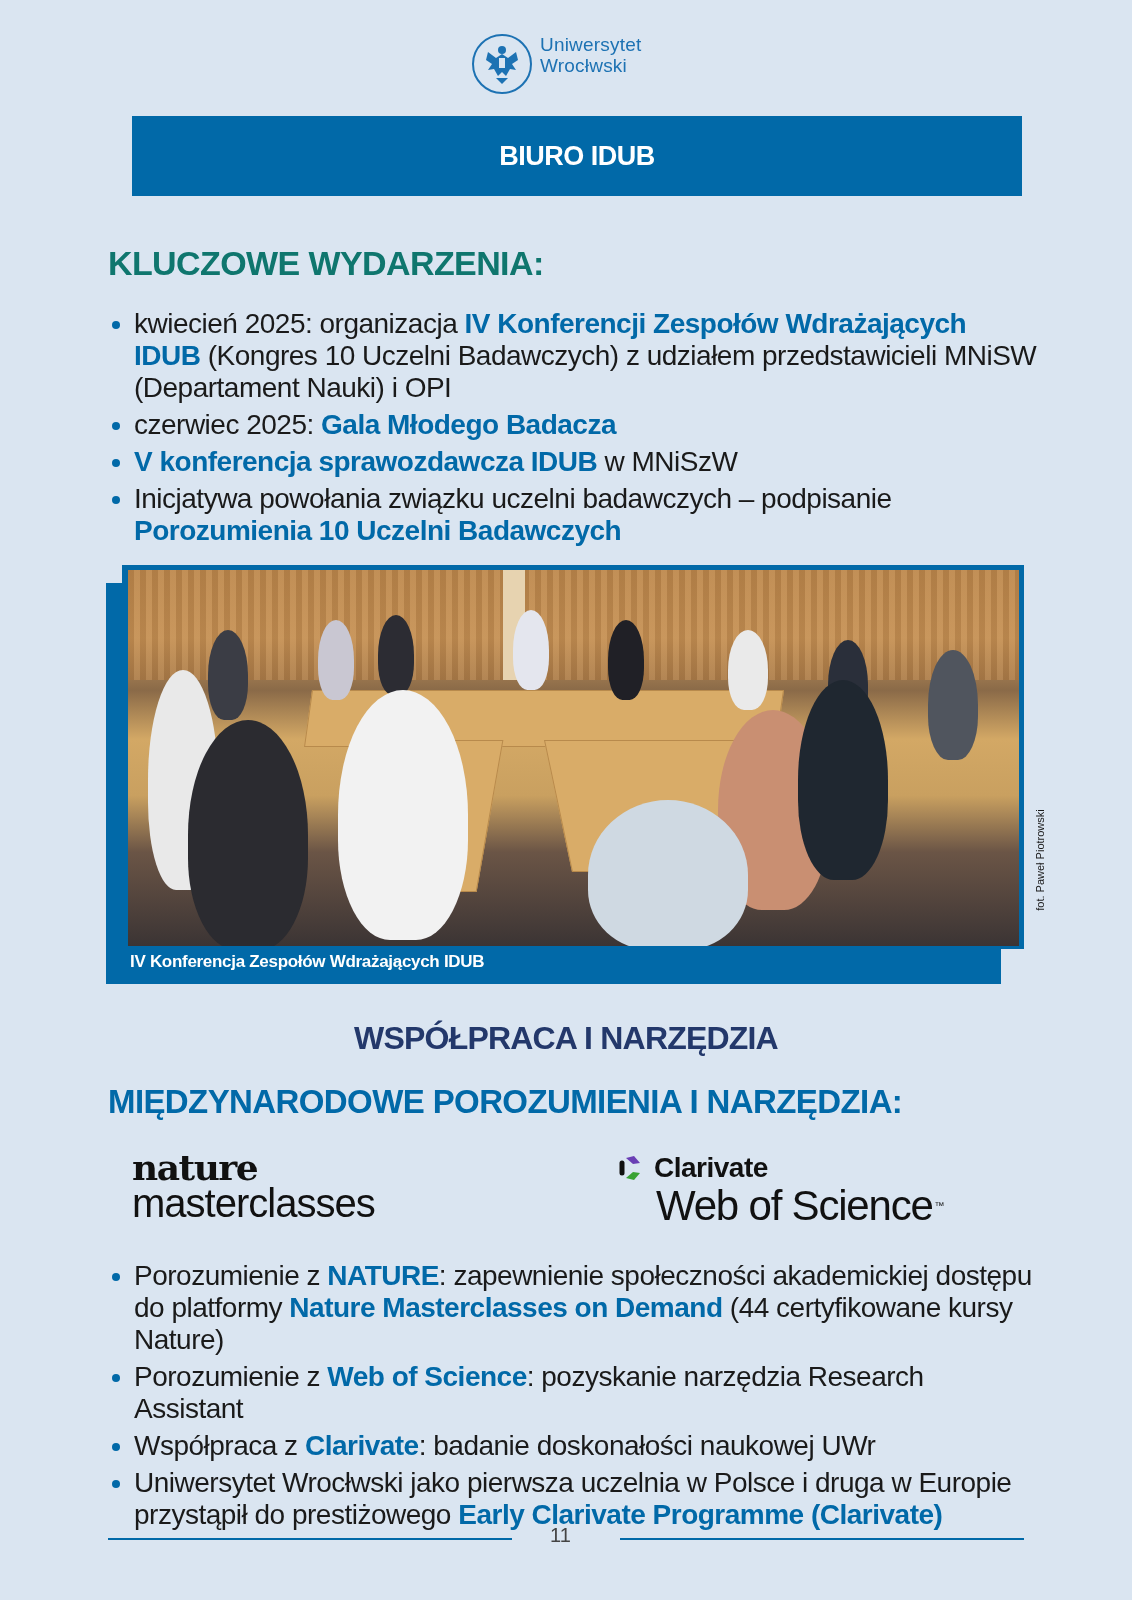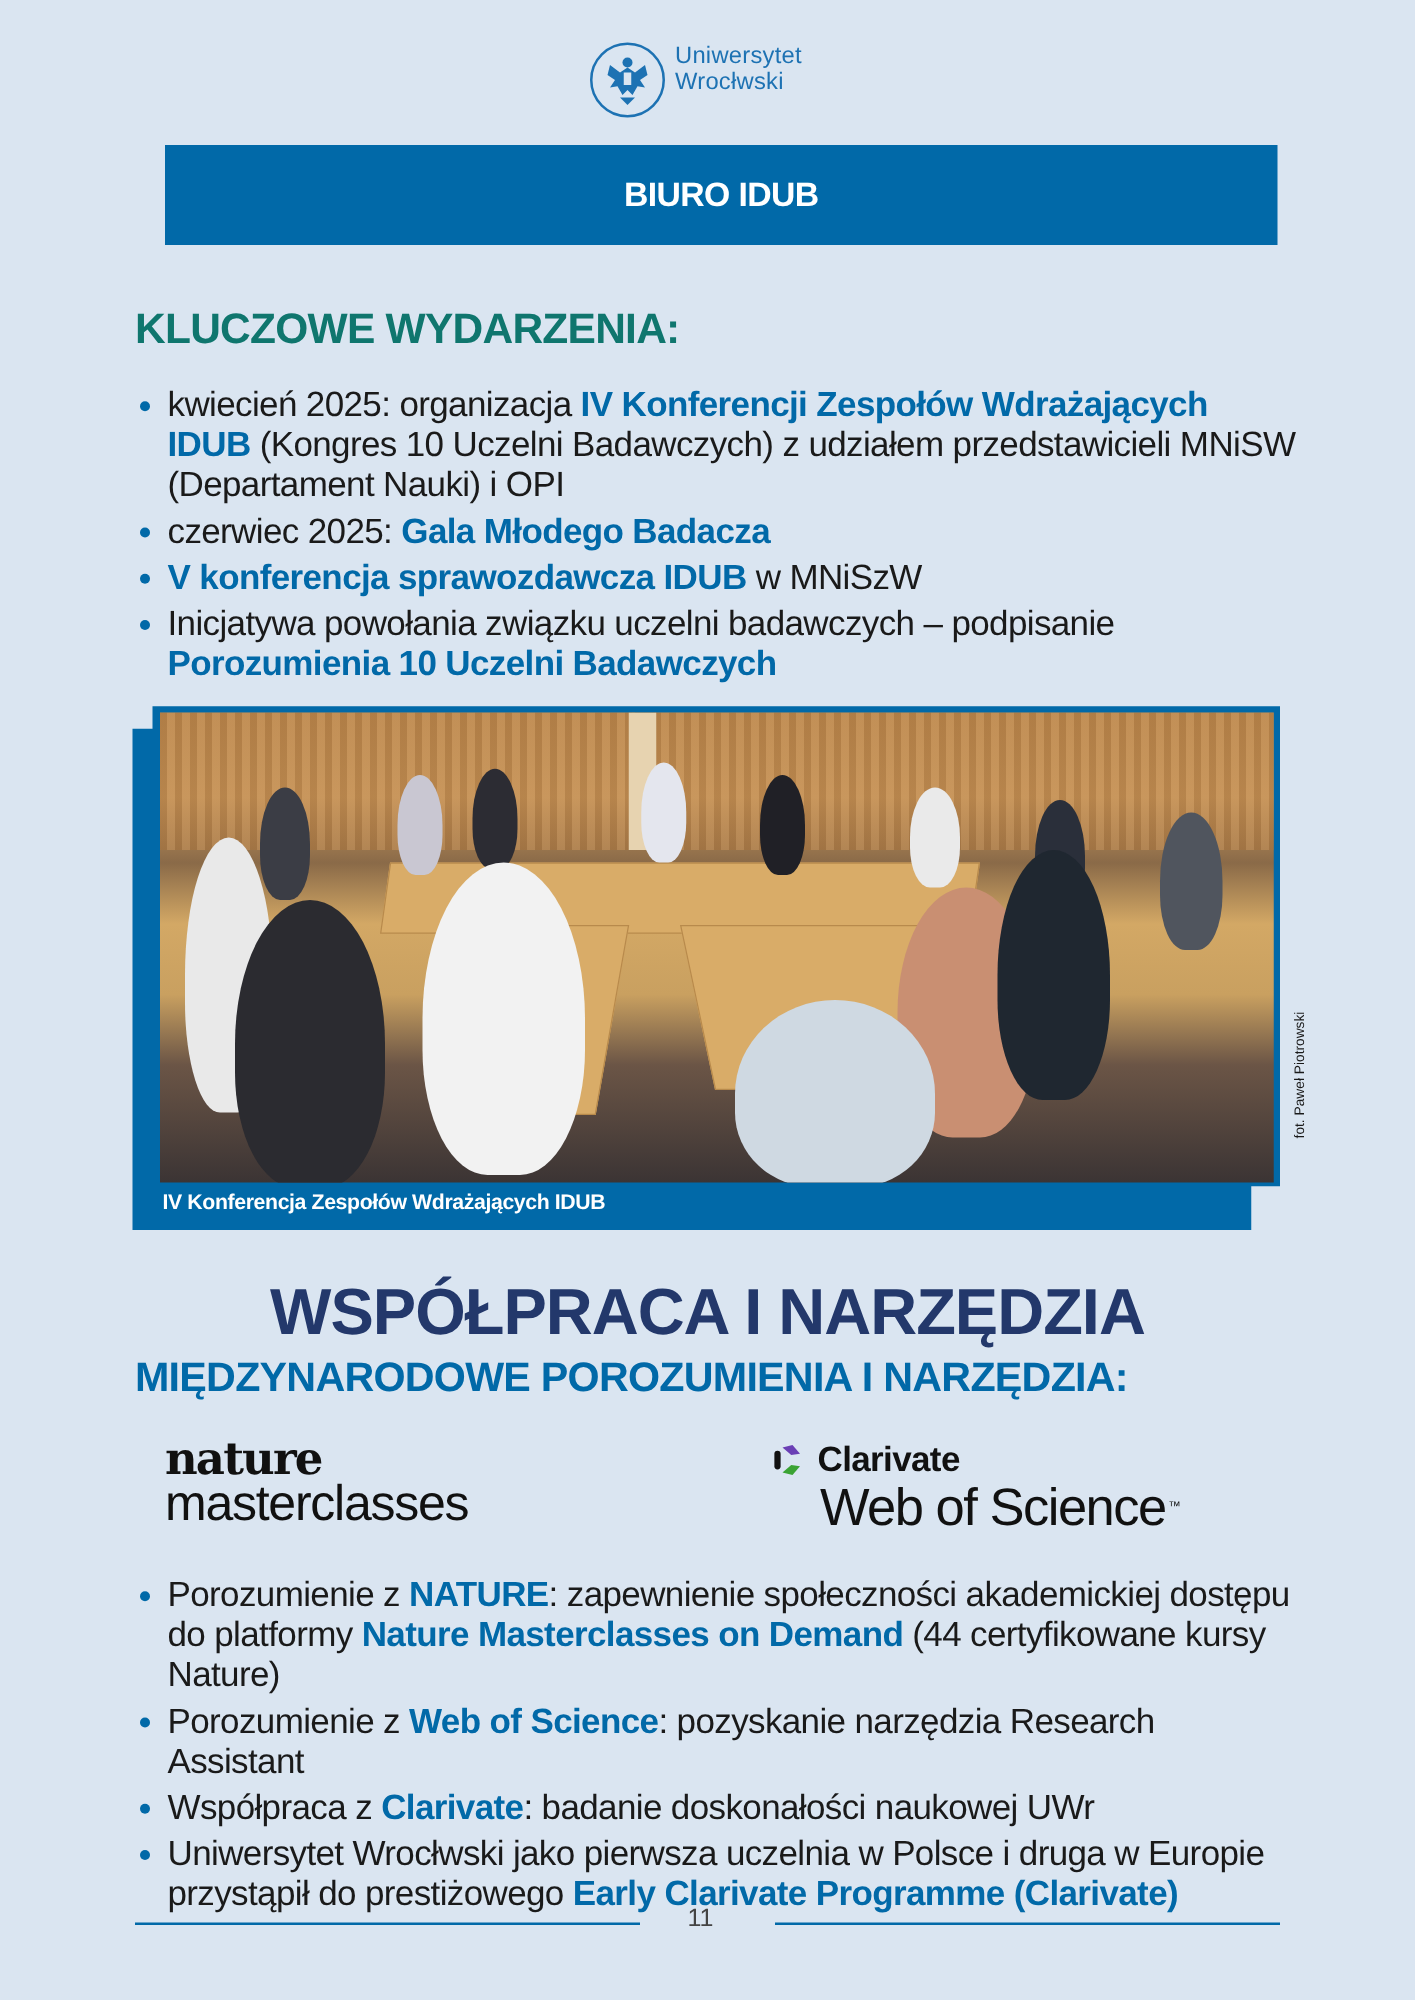--- a/index.html
+++ b/index.html
@@ -49,21 +49,21 @@
     .photo .person { position: absolute; border-radius: 50% 50% 40% 40%; }
     .caption {
       position: absolute; left: 130px; top: 952px; color: #fff; font-weight: bold; font-size: 17px; letter-spacing: -0.3px;
     }
     .credit {
       position: absolute; left: 1040px; top: 860px; transform: translate(-50%, -50%) rotate(-90deg);
       font-size: 11px; color: #1a1a1a; white-space: nowrap;
     }
     .h-main {
       position: absolute; left: 0; width: 1132px; top: 1020px; text-align: center; margin: 0;
-      color: #23386b; font-weight: bold; font-size: 52px; letter-spacing: -0.8px;
+      color: #23386b; font-weight: bold; font-size: 32px; letter-spacing: -0.8px;
     }
     .h-sub {
       position: absolute; left: 108px; top: 1083px; margin: 0; color: #0169a8; font-weight: bold;
       font-size: 33px; letter-spacing: -0.6px;
     }
     .nature-logo { position: absolute; left: 132px; top: 1150px; color: #111; }
     .nature-logo .n1 { font-family: "DejaVu Serif", serif; font-weight: bold; font-size: 36px; line-height: 34px; letter-spacing: -1.5px; }
     .nature-logo .n2 { font-size: 40px; line-height: 38px; letter-spacing: -1px; font-weight: normal; }
     .wos-logo { position: absolute; left: 618px; top: 1152px; color: #111; }
     .wos-logo .c-row { display: flex; align-items: center; font-weight: bold; font-size: 28px; letter-spacing: -0.5px; }

